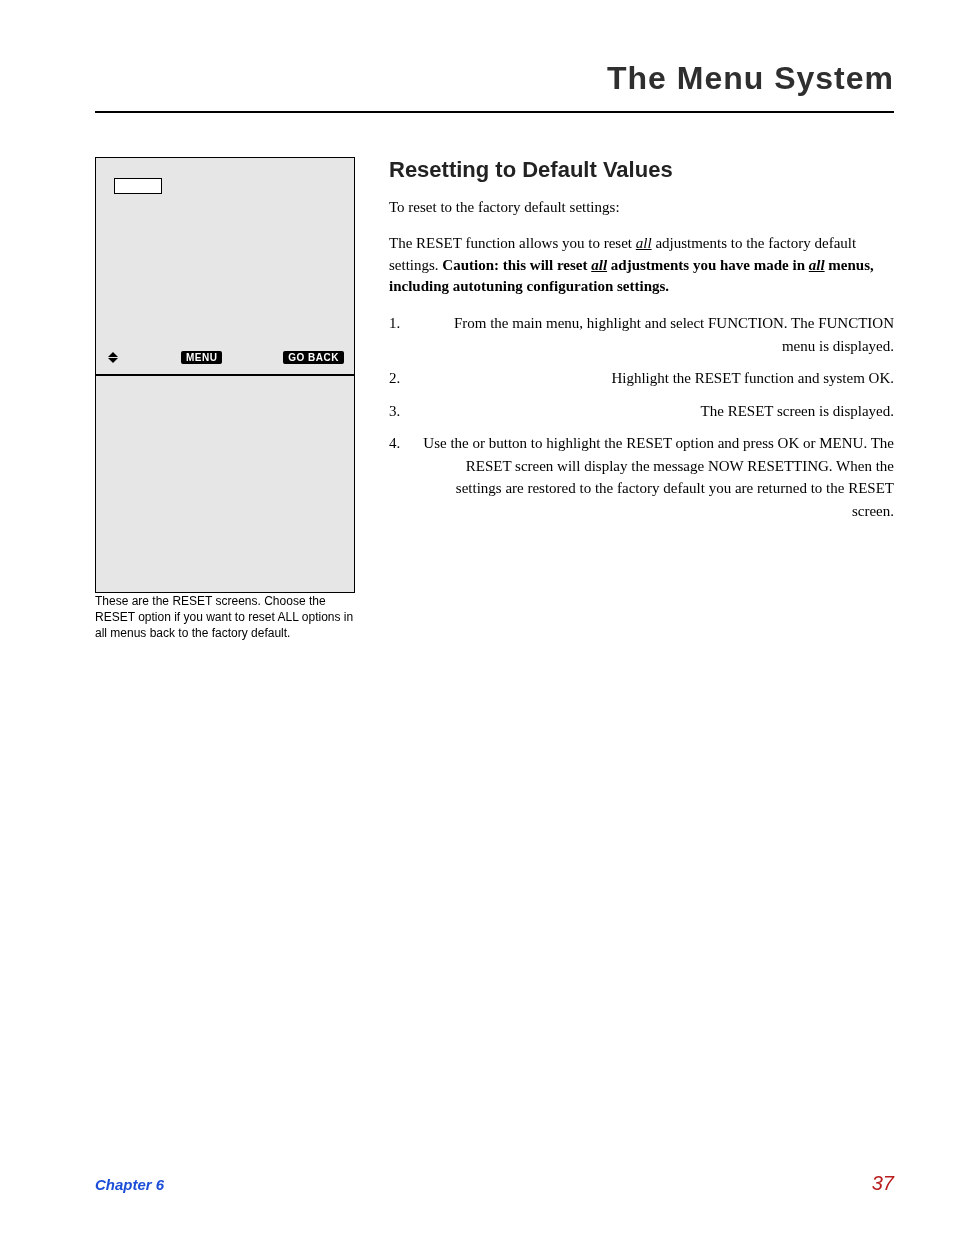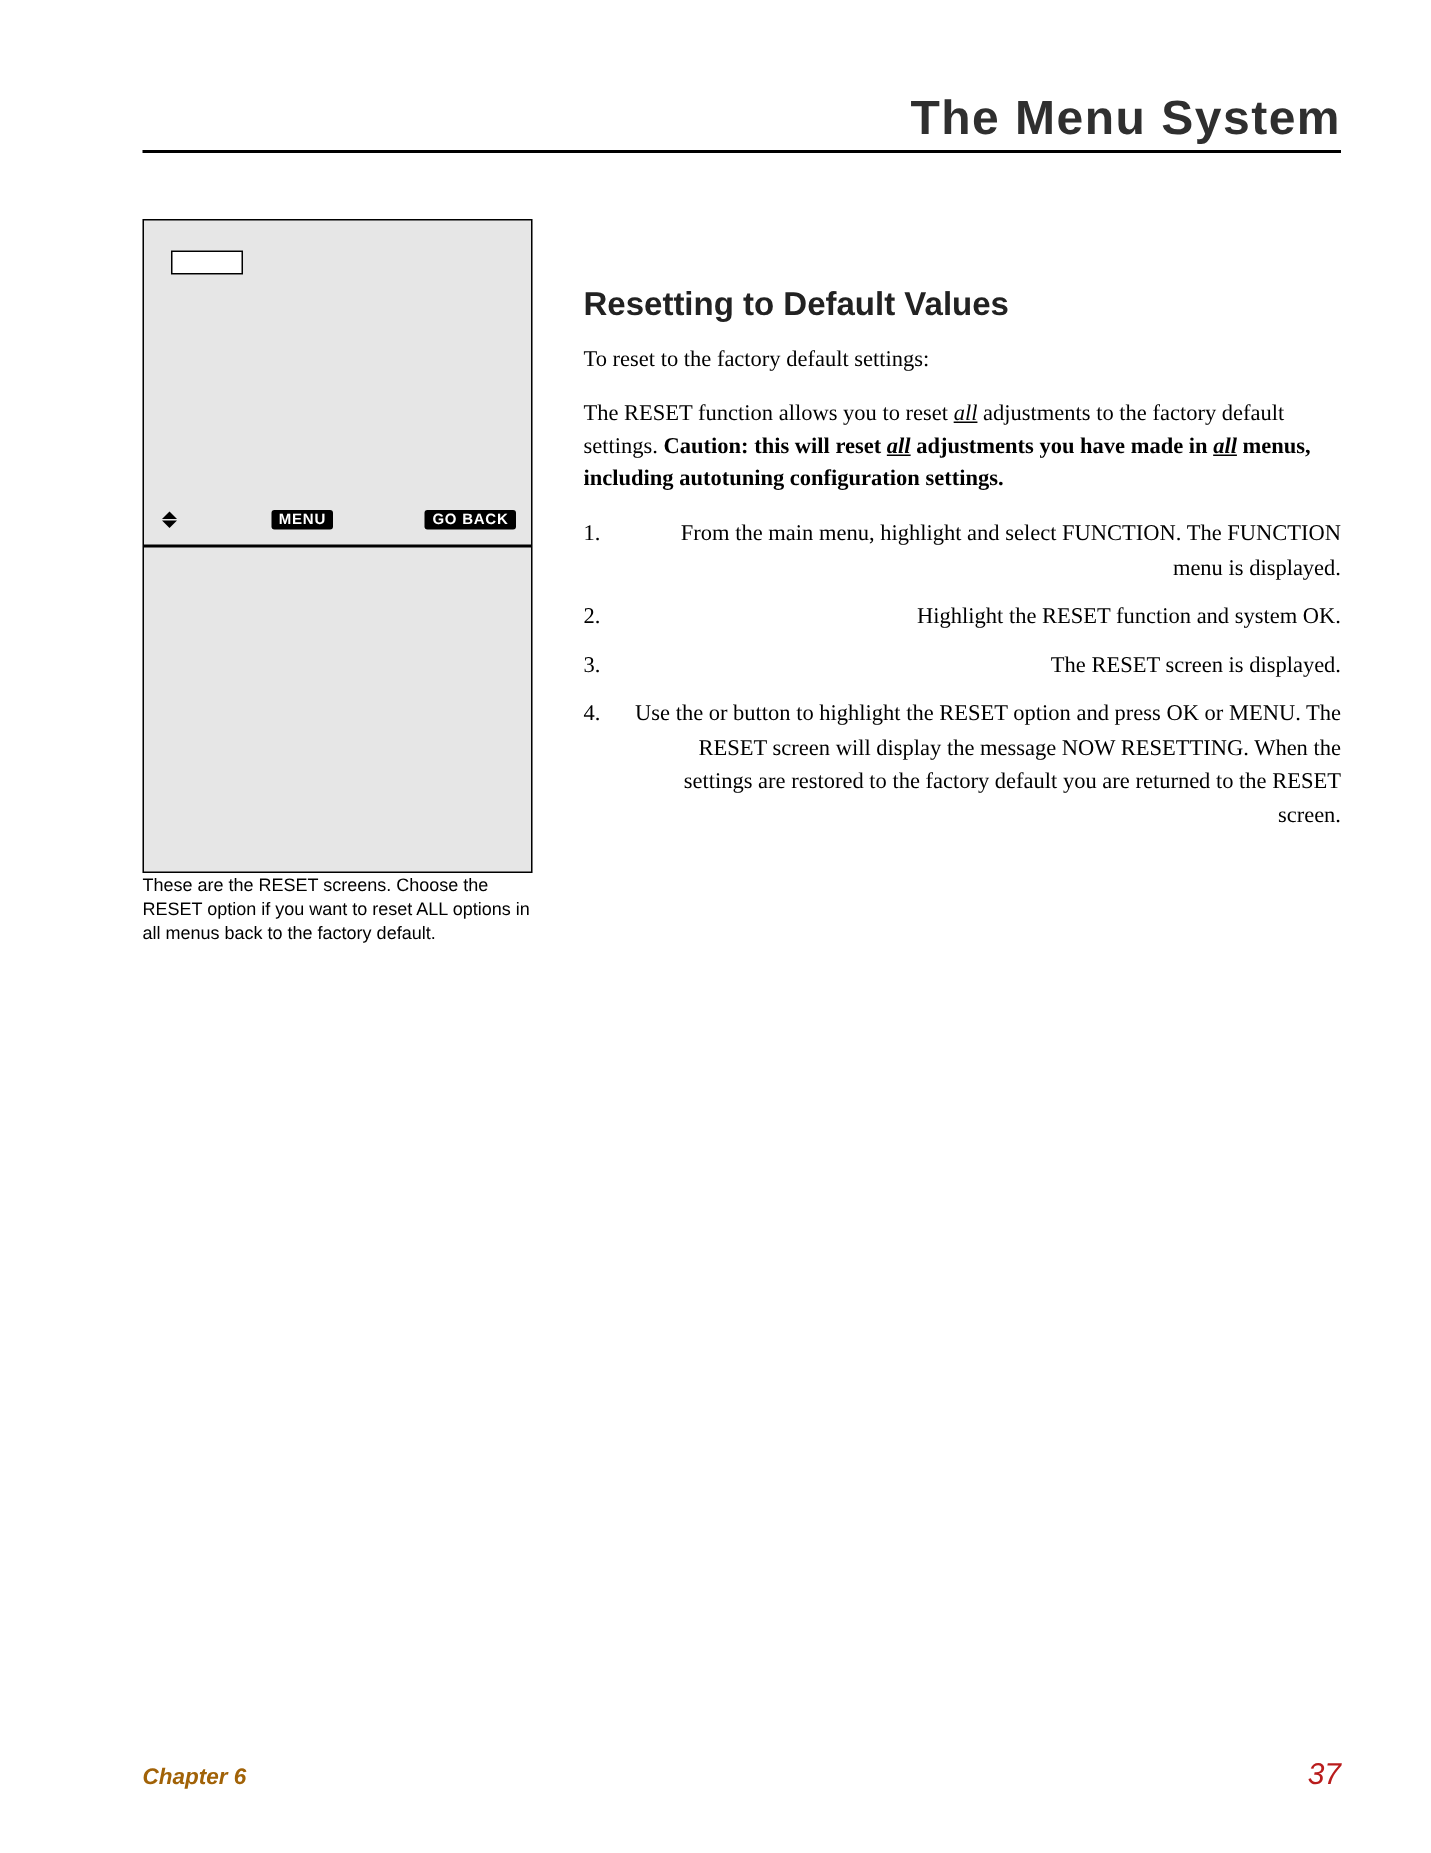--- a/index.html
+++ b/index.html
@@ -1,41 +1,41 @@
 <!DOCTYPE html>
 <html><head>
 <meta charset="utf-8">
 <style>
   * { box-sizing: border-box; margin: 0; padding: 0; }
   html, body { width: 954px; height: 1235px; background: #fff; font-family: Georgia, 'Times New Roman', serif; color: #000; }
   .page { position: relative; width: 954px; height: 1235px; padding: 60px 60px 40px 95px; }
-  .header { text-align: right; padding-bottom: 3px; border-bottom: 2px solid #000; margin-bottom: 44px; margin-right: 0; }
+  .header { text-align: right; padding-bottom: 14px; border-bottom: 2px solid #000; margin-bottom: 44px; margin-right: 0; }
   .header-title { font-family: Arial, Helvetica, sans-serif; font-weight: 900; font-size: 32px; letter-spacing: 1px; color: #2f2f2f; }
   .content { display: flex; gap: 34px; }
   .left-col { width: 260px; flex: 0 0 260px; }
-  .right-col { flex: 1; margin-top: 44px; }
+  .right-col { flex: 1; }
   .screenshot { width: 260px; border: 1px solid #000; background: #e6e6e6; position: relative; }
   .screenshot.first { height: 218px; }
   .screenshot.second { height: 218px; }
   .selected-box { position: absolute; top: 20px; left: 18px; width: 48px; height: 16px; background: #fff; border: 1px solid #000; }
   .bottom-bar { position: absolute; left: 10px; right: 10px; bottom: 10px; display: flex; align-items: center; justify-content: space-between; font-family: Arial, Helvetica, sans-serif; font-size: 10px; }
   .arrow-icon { width: 14px; height: 14px; display: flex; flex-direction: column; align-items: center; justify-content: center; gap: 1px; }
   .arrow-up { width: 0; height: 0; border-left: 5px solid transparent; border-right: 5px solid transparent; border-bottom: 5px solid #000; }
   .arrow-down { width: 0; height: 0; border-left: 5px solid transparent; border-right: 5px solid transparent; border-top: 5px solid #000; }
   .pill { background: #000; color: #fff; padding: 1px 5px; font-weight: bold; letter-spacing: 0.5px; border-radius: 2px; }
   .caption { font-family: Arial, Helvetica, sans-serif; font-size: 12px; font-weight: normal; line-height: 1.35; color: #000; }
   .section-title { font-family: Arial, Helvetica, sans-serif; font-weight: bold; font-size: 22px; margin-bottom: 14px; color: #222; }
   .body-text { font-size: 15px; line-height: 1.45; margin-bottom: 14px; }
   .body-text .uall { text-decoration: underline; font-style: italic; }
   .body-text b .uall { font-weight: bold; }
   ol.steps { list-style: none; counter-reset: step; margin: 0 0 14px 0; padding: 0; text-align: right; }
   ol.steps li { counter-increment: step; position: relative; padding-left: 28px; font-size: 15px; line-height: 1.5; margin-bottom: 10px; }
   ol.steps li::before { content: counter(step) "."; position: absolute; left: 0; top: 0; }
   .footer { position: absolute; left: 95px; right: 60px; bottom: 40px; display: flex; justify-content: space-between; align-items: baseline; font-family: Arial, Helvetica, sans-serif; }
-  .footer-left { font-style: italic; font-weight: bold; font-size: 15px; color: #a16207; }
+  .footer-left { font-style: italic; font-weight: bold; font-size: 15px; color: #1d4ed8; }
   .footer-right { font-style: italic; font-weight: normal; font-size: 20px; color: #b91c1c; }
 </style>
 </head>
 <body>
 
 <div class="page">
   <div class="header">
     <div class="header-title">The Menu System</div>
   </div>
 

